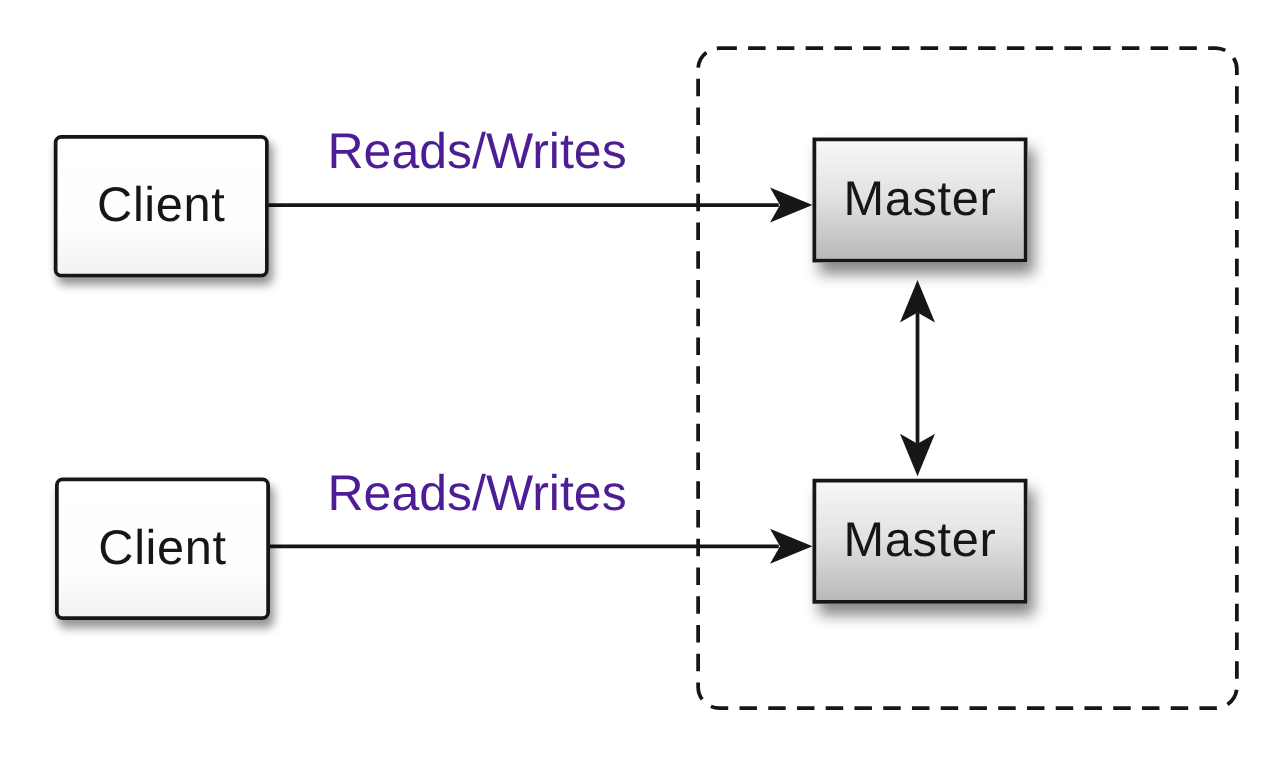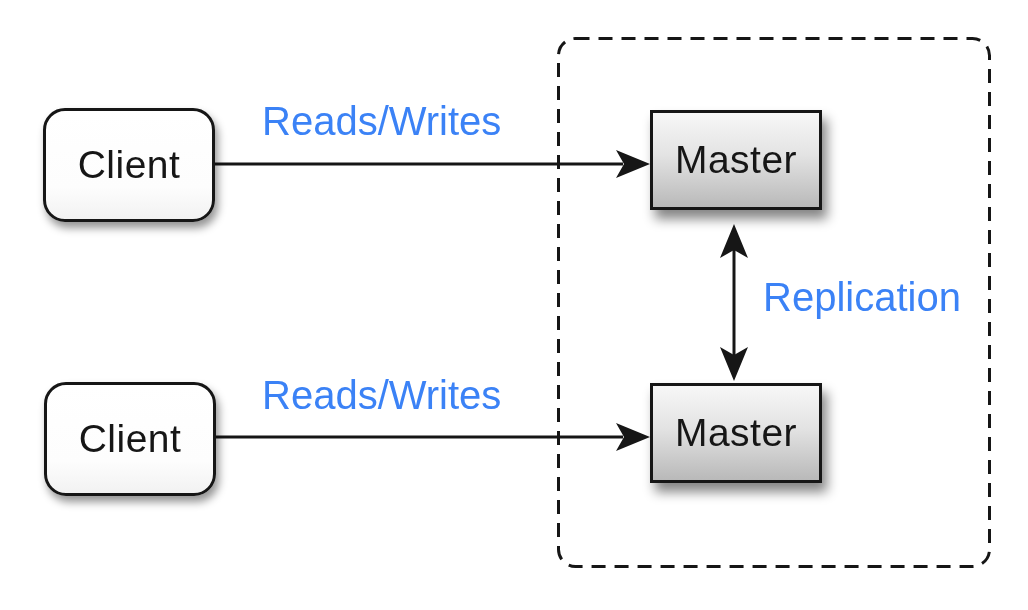--- a/index.html
+++ b/index.html
@@ -30,40 +30,40 @@
     justify-content: center;
     font-size: 39px;
     letter-spacing: 0.5px;
     color: #161616;
     box-sizing: border-box;
   }
   .client {
     width: 172px;
     height: 114px;
     border: 3px solid #161616;
-    border-radius: 22px;
+    border-radius: 6px;
     background: linear-gradient(180deg, #ffffff 0%, #fdfdfd 70%, #f2f2f2 100%);
     box-shadow: 3px 6px 8px rgba(0,0,0,0.42);
   }
   .client-1 { left: 43px; top: 108px; }
   .client-2 { left: 44px; top: 382px; }
   .master {
     width: 172px;
     height: 100px;
     border: 3px solid #161616;
     background: linear-gradient(180deg, #f7f7f7 0%, #e3e3e3 45%, #b9b9b9 100%);
     box-shadow: 5px 9px 11px rgba(0,0,0,0.48);
   }
   .master-1 { left: 650px; top: 110px; }
   .master-2 { left: 650px; top: 383px; }
   .edge-label {
     position: absolute;
     font-size: 40px;
     white-space: nowrap;
-    color: #3b82f6;
+    color: #4c1d95;
   }
   .rw-label-1 { left: 262px; top: 99px; }
   .rw-label-2 { left: 262px; top: 373px; }
   .replication-label { left: 763px; top: 275px; }
 </style>
 </head>
 <body>
 
 <div class="canvas">
 
@@ -97,15 +97,14 @@
 
   <div class="node master master-1">
     <span>Master</span>
   </div>
   <div class="node master master-2">
     <span>Master</span>
   </div>
 
   <div class="edge-label rw-label-1">Reads/Writes</div>
   <div class="edge-label rw-label-2">Reads/Writes</div>
-  <div class="edge-label replication-label">Replication</div>
 
 </div>
 
 </body></html>

